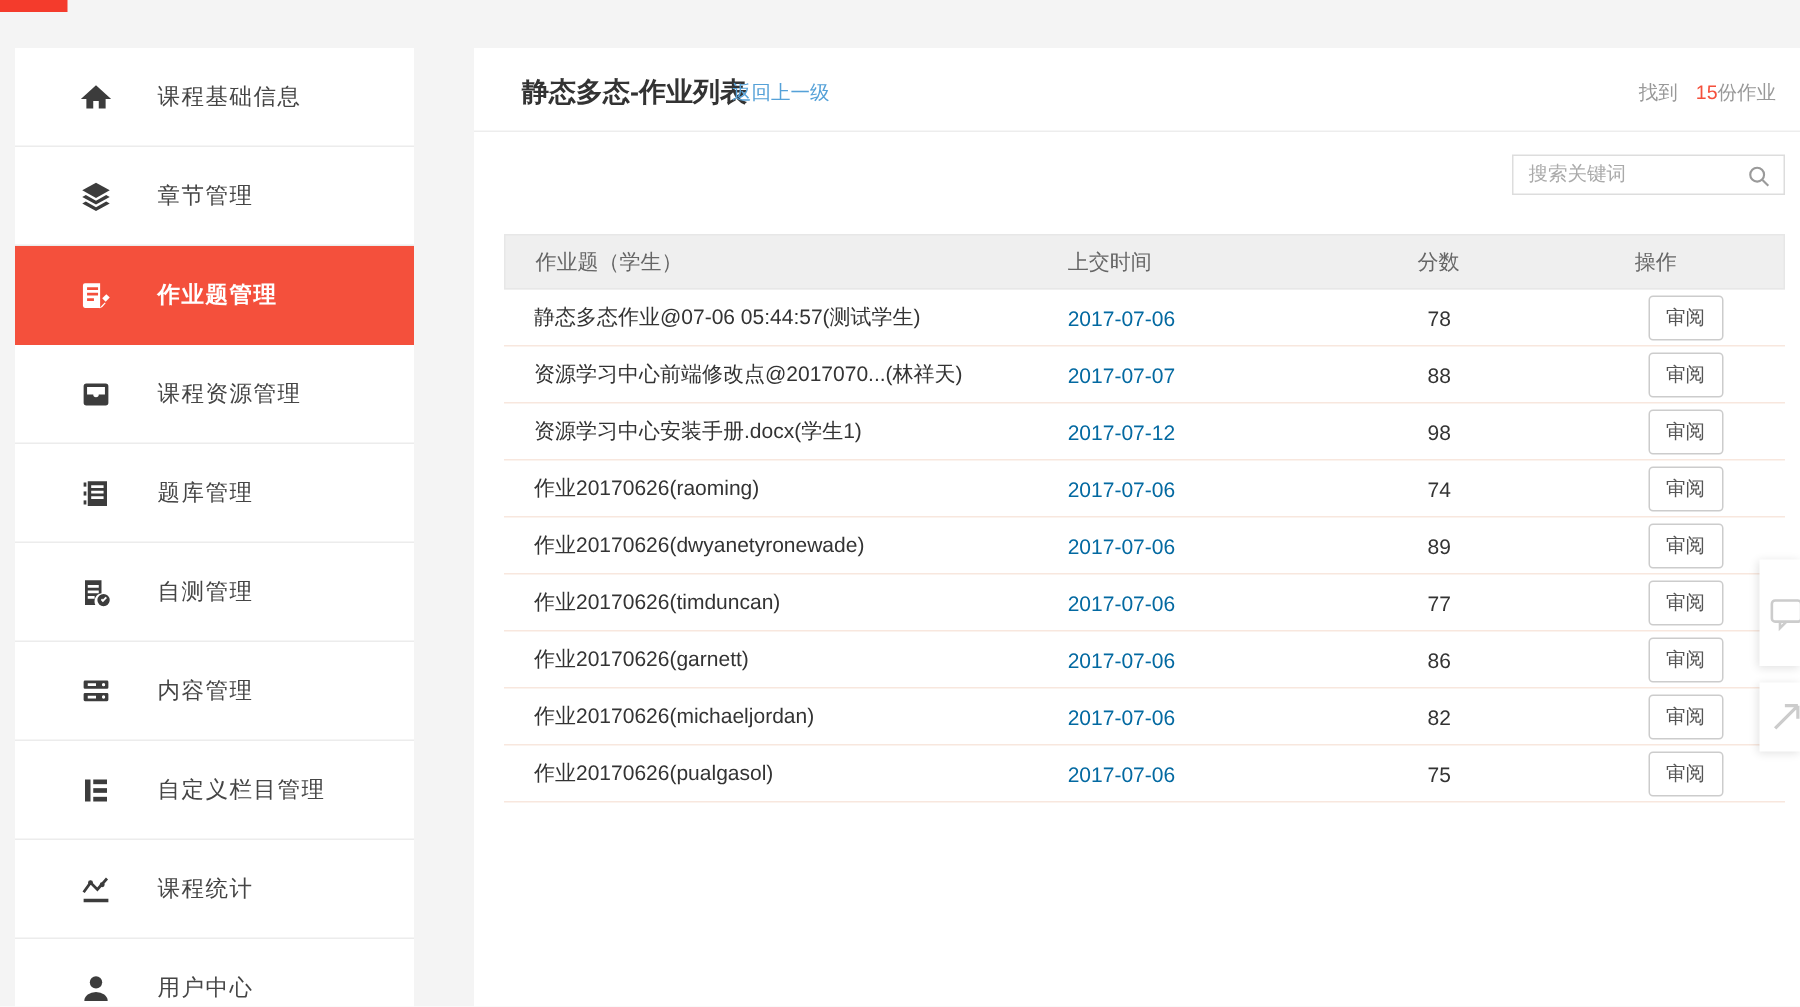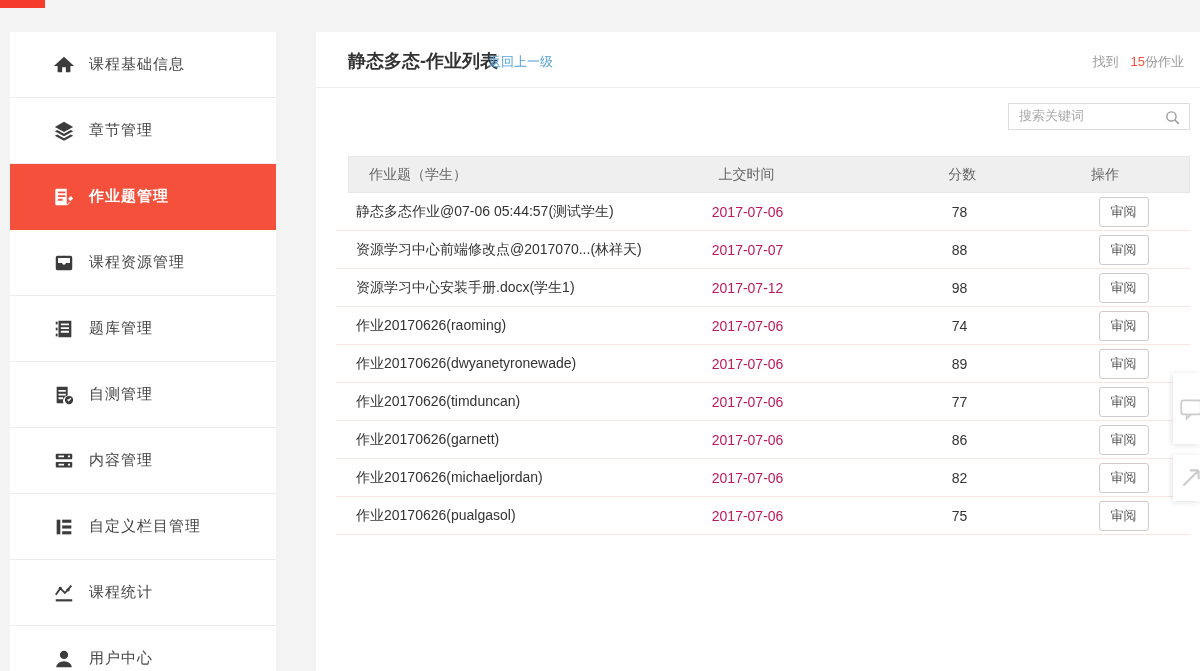--- a/index.html
+++ b/index.html
@@ -12,21 +12,21 @@
   .progress-bar { position:absolute; left:0; top:0; width:45px; height:8px; background:#f43b2c; z-index:50; }
 
   
   .sidebar { position:absolute; left:10px; top:32px; width:266px; height:639px; background:#fff; overflow:hidden; }
   .side-item {
     height:66px; display:flex; align-items:center; padding-left:43px;
     border-bottom:1px solid #ececec; cursor:pointer; background:#fff;
   }
   .side-item .icn { width:22px; height:22px; margin-right:14px; color:#3c3c3c; flex:0 0 22px; }
   .side-item .icn svg { width:22px; height:22px; display:block; }
-  .side-item .lbl { font-size:15px; color:#454545; letter-spacing:1px; }
+  .side-item .lbl { font-size:15px; color:#454545; letter-spacing:1px;margin-left:16px; }
   .side-item.active { background:#f4503c; border-bottom-color:#f4503c; }
   .side-item.active .lbl { color:#fff; font-weight:bold; }
   .side-item.active .icn { color:#fff; }
 
   
   .main { position:absolute; left:316px; top:32px; right:0; bottom:0; background:#fff; }
   .content-header { height:56px; border-bottom:1px solid #ededed; position:relative; }
   .page-title { position:absolute; left:32px; top:17px; font-size:18px; font-weight:bold; color:#333; }
   .back-link { position:absolute; left:172px; top:21px; font-size:13px; color:#55a1d8; text-decoration:none; cursor:pointer; }
   .found { position:absolute; right:16px; top:21px; font-size:13px; color:#999; }
@@ -42,24 +42,24 @@
   .search-icon { position:absolute; right:8px; top:5px; width:17px; height:17px; color:#9a9a9a; cursor:pointer; }
   .search-icon svg { width:17px; height:17px; display:block; }
 
   
   .table { margin:20px 10px 0 20px; }
   .tr { display:flex; align-items:center; }
   .col-name { flex:1 1 auto; padding-left:20px; text-align:left; }
   .col-time { flex:0 0 22%; text-align:left; }
   .col-score { flex:0 0 14%; text-align:center; }
   .col-act { flex:0 0 20%; text-align:center; }
-  .thead { background:#efefef; border:1px solid #e7e7e7; height:37px; font-size:14px; color:#666;margin-left:12px; }
+  .thead { background:#efefef; border:1px solid #e7e7e7; height:37px; font-size:14px; color:#666; }
   .tbody .tr { height:38px; border-bottom:1px solid #f8e7de; font-size:14px; }
   .tbody .name { color:#333; }
-  .tbody .time { color:#be185d; }
+  .tbody .time { color:#0369a1; }
   .tbody .score { color:#333; }
   .review-btn {
     display:inline-block; padding:5px 11px; font-size:13px; color:#555; background:#fff;
     border:1px solid #ccc; border-radius:3px; cursor:pointer; font-family:inherit;margin-left:38px;
   }
 
   
   .float-box {
     position:absolute; right:0; background:#fff; box-shadow:-1px 1px 6px rgba(0,0,0,.12);
     overflow:hidden; color:#ccc;

